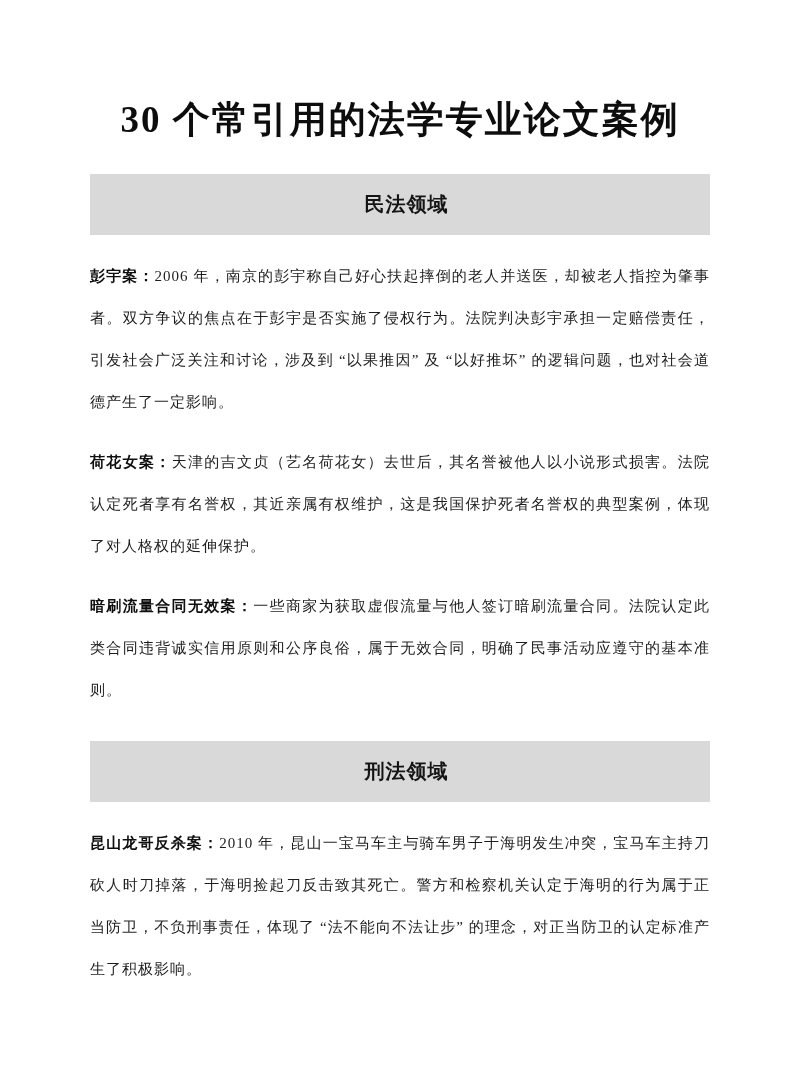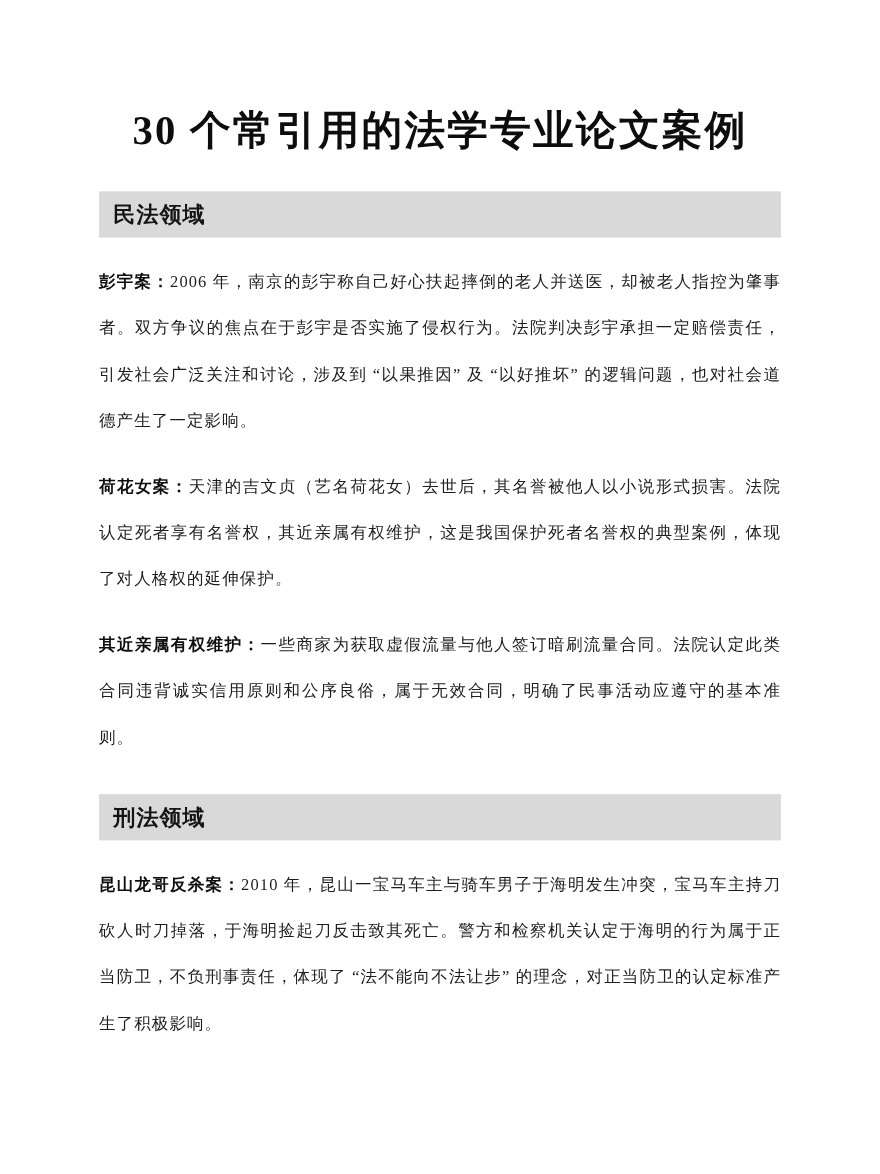--- a/index.html
+++ b/index.html
@@ -24,26 +24,27 @@
     font-size: 37px;
     line-height: 44px;
     font-weight: 700;
     text-align: center;
     letter-spacing: 2px;
     color: #0d0d0d;
     white-space: nowrap;
   }
   .section-bar {
     margin-top: 32px;
-    height: 42px;
+    height: 61px;
     background: #d9d9d9;
     display: flex;
     align-items: center;
     box-sizing: border-box;
     padding-left: 13px;
+    justify-content: center;
   }
   .section-bar.second {
     margin-top: 30px;
   }
   .section-label {
     font-family: "Liberation Sans", "DejaVu Sans", sans-serif;
     font-size: 20px;
     font-weight: 700;
     letter-spacing: 1px;
     color: #141414;
@@ -72,21 +73,21 @@
   <h1 class="title">30 个常引用的法学专业论文案例</h1>
 
   <div class="section-bar">
     <span class="section-label">民法领域</span>
   </div>
 
   <p class="case first-after-bar"><strong class="case-name">彭宇案：</strong><span>2006 年，南京的彭宇称自己好心扶起摔倒的老人并送医，却被老人指控为肇事者。双方争议的焦点在于彭宇是否实施了侵权行为。法院判决彭宇承担一定赔偿责任，引发社会广泛关注和讨论，涉及到 “以果推因” 及 “以好推坏” 的逻辑问题，也对社会道德产生了一定影响。</span></p>
 
   <p class="case"><strong class="case-name">荷花女案：</strong><span>天津的吉文贞（艺名荷花女）去世后，其名誉被他人以小说形式损害。法院认定死者享有名誉权，其近亲属有权维护，这是我国保护死者名誉权的典型案例，体现了对人格权的延伸保护。</span></p>
 
-  <p class="case"><strong class="case-name">其近亲属有权维护：</strong><span>一些商家为获取虚假流量与他人签订暗刷流量合同。法院认定此类合同违背诚实信用原则和公序良俗，属于无效合同，明确了民事活动应遵守的基本准则。</span></p>
+  <p class="case"><strong class="case-name">暗刷流量合同无效案：</strong><span>一些商家为获取虚假流量与他人签订暗刷流量合同。法院认定此类合同违背诚实信用原则和公序良俗，属于无效合同，明确了民事活动应遵守的基本准则。</span></p>
 
   <div class="section-bar second">
     <span class="section-label">刑法领域</span>
   </div>
 
   <p class="case first-after-bar"><strong class="case-name">昆山龙哥反杀案：</strong><span>2010 年，昆山一宝马车主与骑车男子于海明发生冲突，宝马车主持刀砍人时刀掉落，于海明捡起刀反击致其死亡。警方和检察机关认定于海明的行为属于正当防卫，不负刑事责任，体现了 “法不能向不法让步” 的理念，对正当防卫的认定标准产生了积极影响。</span></p>
 
 </div>
 
 </body></html>

